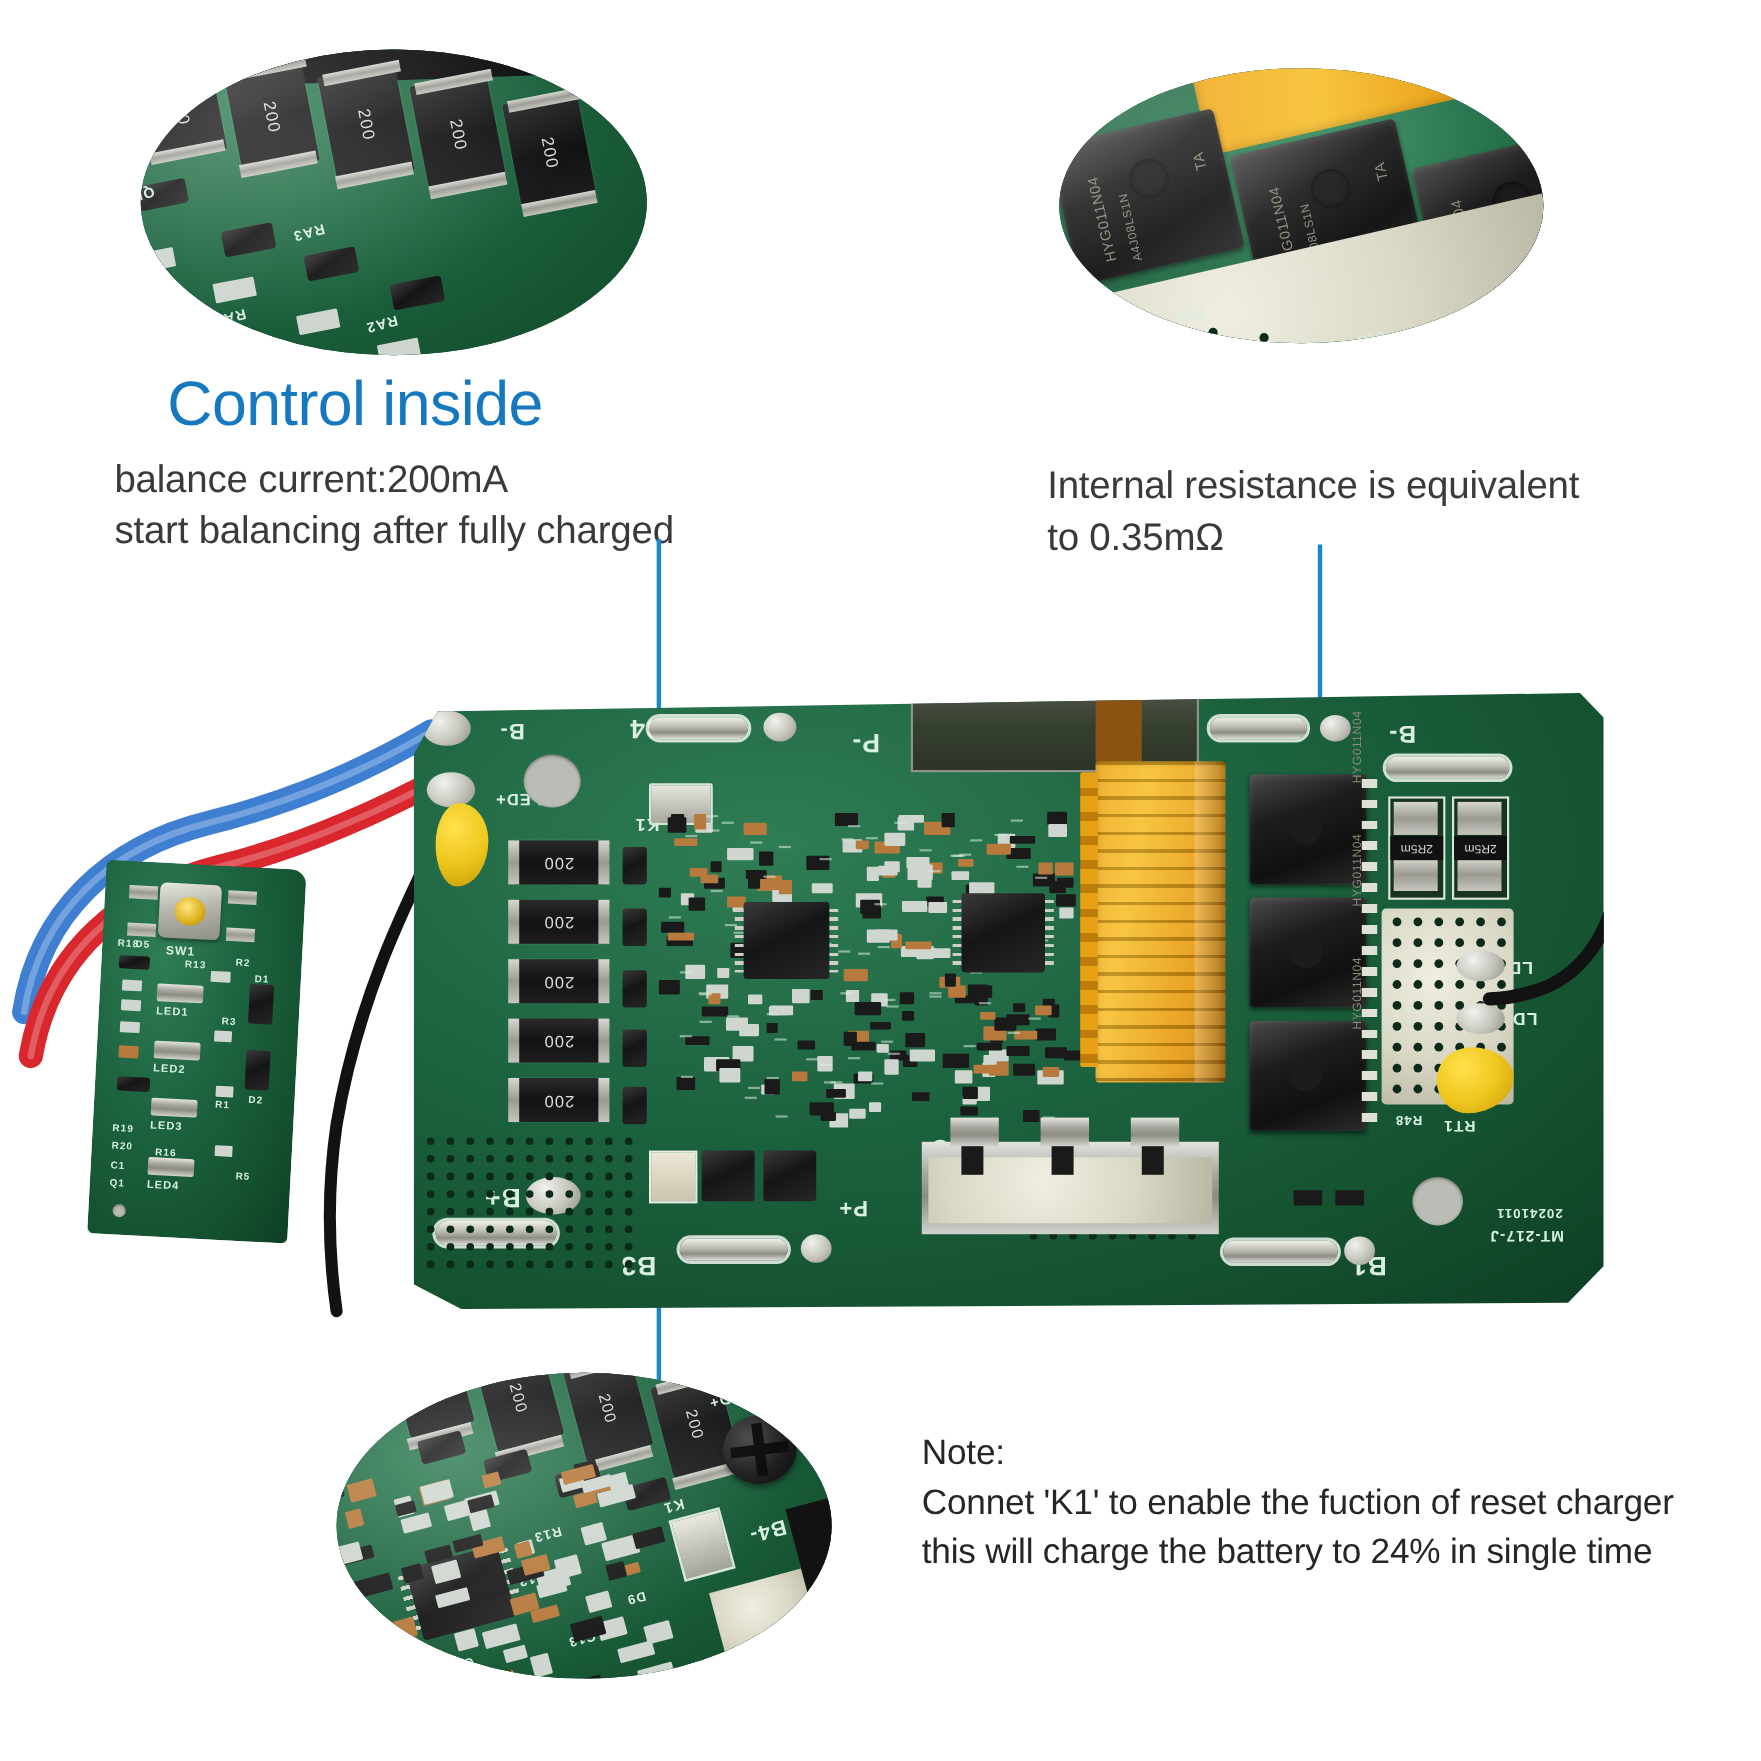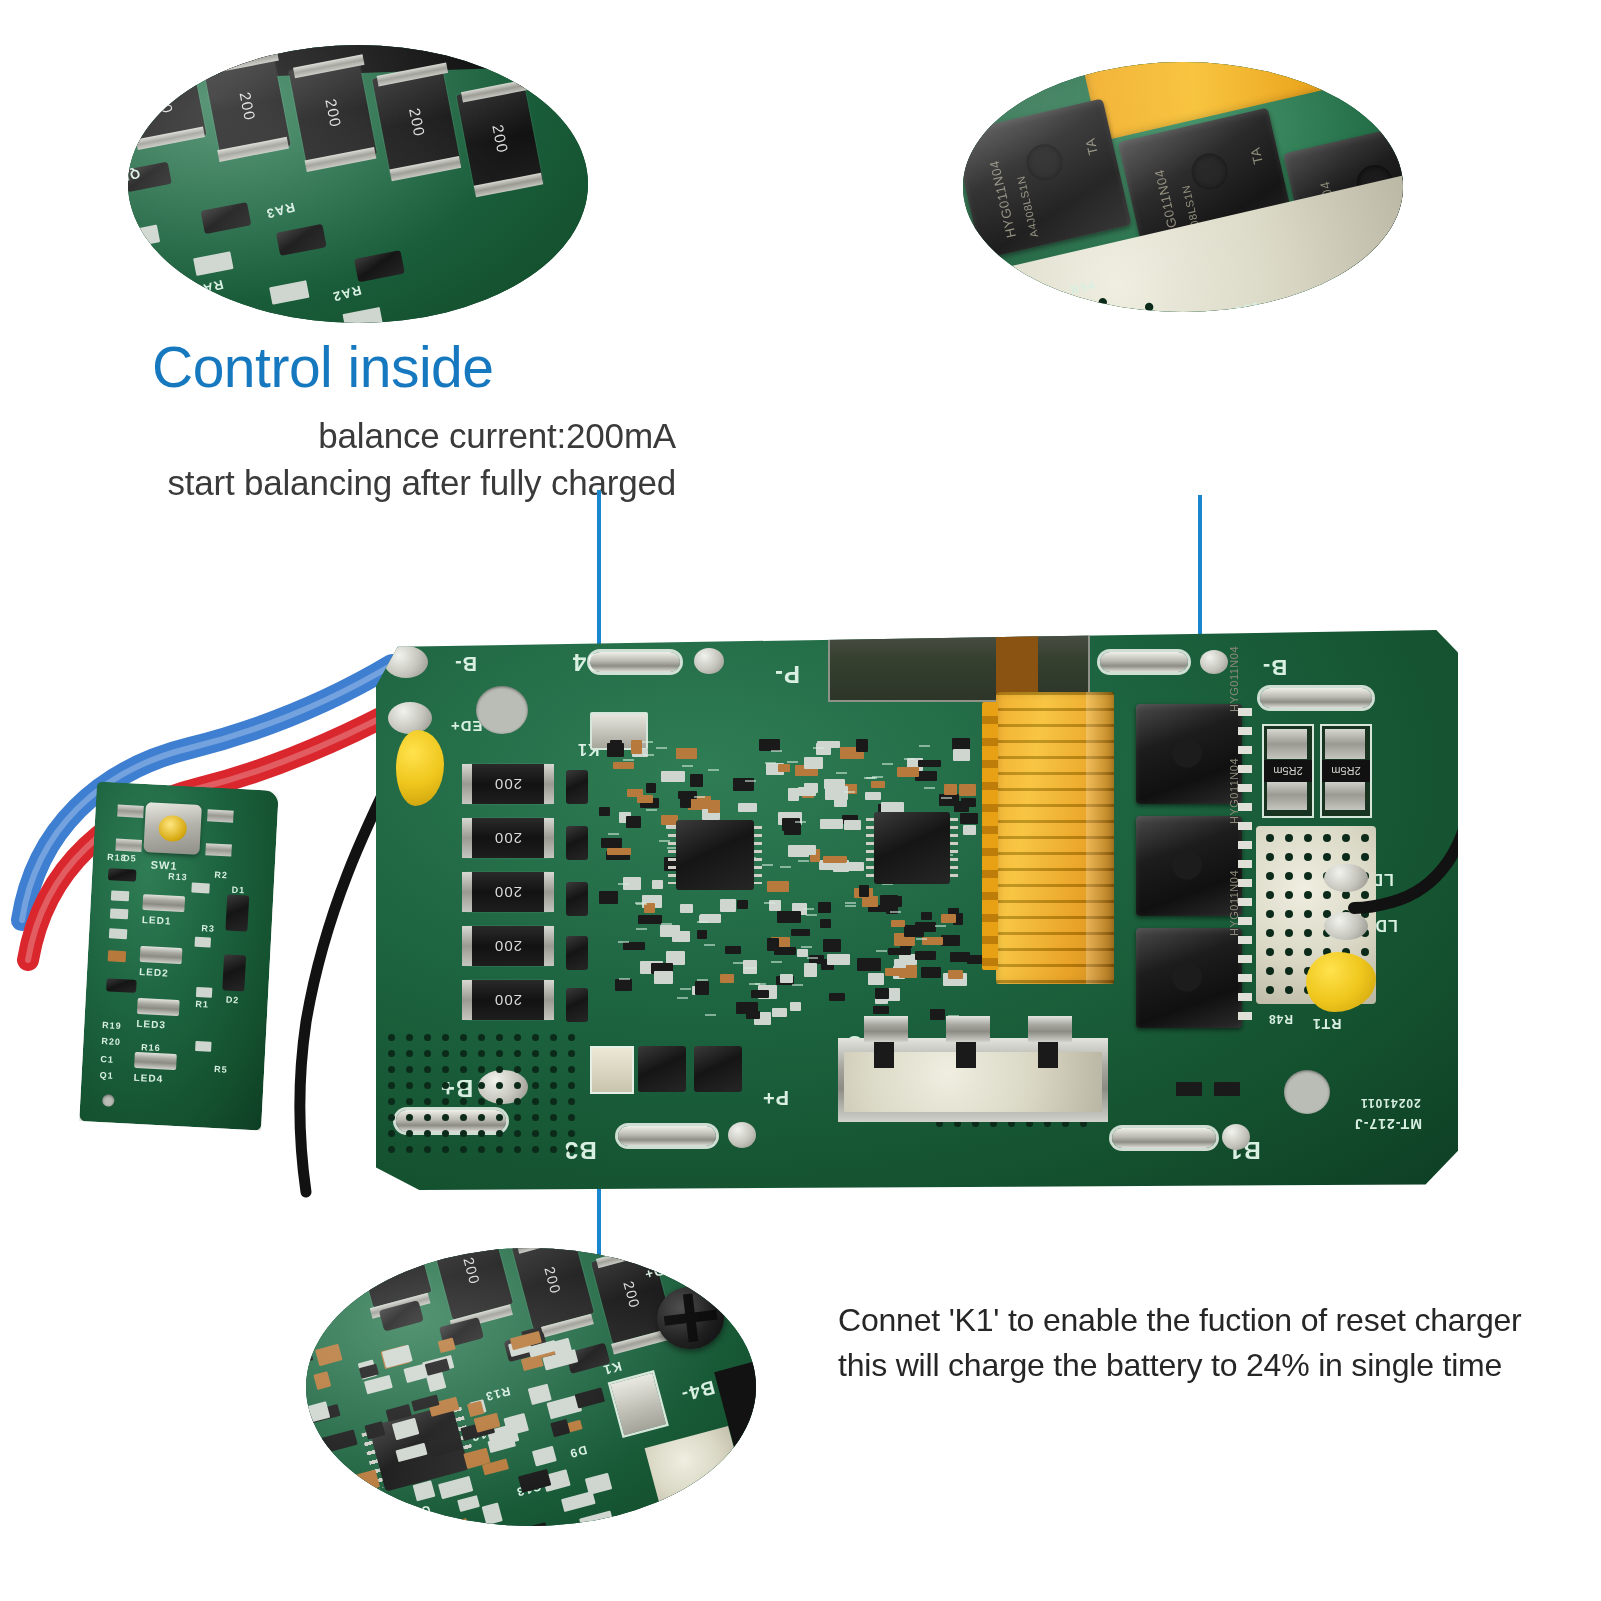--- a/index.html
+++ b/index.html
@@ -166,25 +166,29 @@
       <div class="via" style="left:178px;top:218px;width:7px;height:7px;"></div>
 
       <div class="silk" style="left:118px;top:194px;font-size:10px;transform:rotate(-7deg);">R54</div>
       <div class="silk" style="left:252px;top:226px;font-size:10px;transform:rotate(-7deg);">R53</div>
       <div style="position:absolute;left:0;top:0;width:100%;height:100%;
            background:radial-gradient(ellipse at 20% 15%,rgba(255,255,255,.18) 0%,rgba(255,255,255,0) 60%);"></div>
     </div>
   </div>
 
   <div class="h-title" style="left:152px;top:338px;">Control inside</div>
-  <div class="h-sub" style="left:116px;top:412px;width:560px;text-align:right;">
+  <div class="h-sub" style="left:104px;top:412px;width:560px;text-align:left;">
     <div>balance current:200mA</div>
     <div>start balancing after fully charged</div>
   </div>
 
+  <div class="h-sub" style="left:952px;top:418px;width:520px;">
+    <div>Internal resistance is equivalent</div>
+    <div>to 0.35mΩ</div>
+  </div>
 
   <div class="cl-line" style="left:597px;top:490px;height:358px;"></div>
   <div class="cl-dot" style="left:584px;top:837px;width:30px;height:30px;"></div>
 
   <div class="cl-line" style="left:597px;top:745px;height:510px;"></div>
   <div class="cl-dot" style="left:584px;top:730px;width:30px;height:30px;"></div>
 
   <div class="cl-line" style="left:1198px;top:495px;height:356px;"></div>
   <div class="cl-dot" style="left:1185px;top:838px;width:30px;height:30px;"></div>
 
@@ -979,17 +983,18 @@
         </div>
 
       <div style="position:absolute;right:-6px;top:140px;width:70px;height:120px;background:#121212;transform:rotate(-8deg);"></div>
       <div class="paste" style="left:316px;top:196px;width:72px;height:52px;transform:rotate(-8deg);"></div>
       <div style="position:absolute;left:0;top:0;width:100%;height:100%;
            background:radial-gradient(ellipse at 30% 25%,rgba(255,255,255,.18) 0%,rgba(255,255,255,0) 60%);"></div>
     </div>
   </div>
 
   <div class="note-block" style="left:838px;top:1298px;">
+    <div>Note:</div>
     <div>Connet 'K1' to enable the fuction of reset charger</div>
     <div>this will charge the battery to 24% in single time</div>
   </div>
 
 </div>
 
 </body></html>

